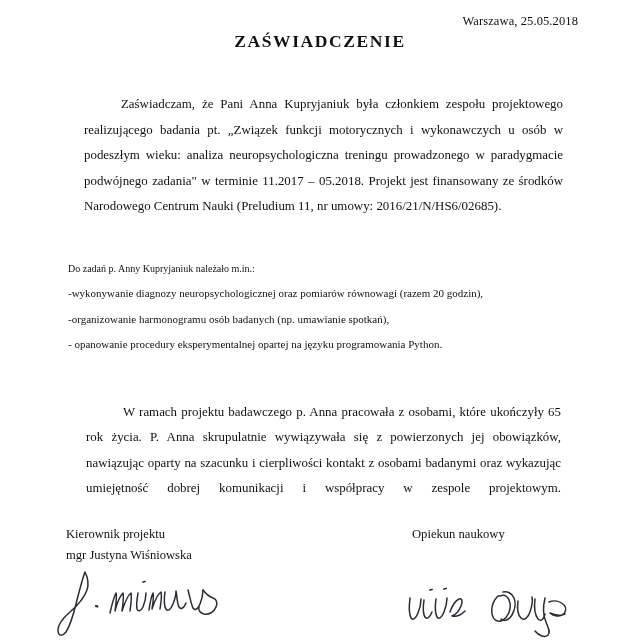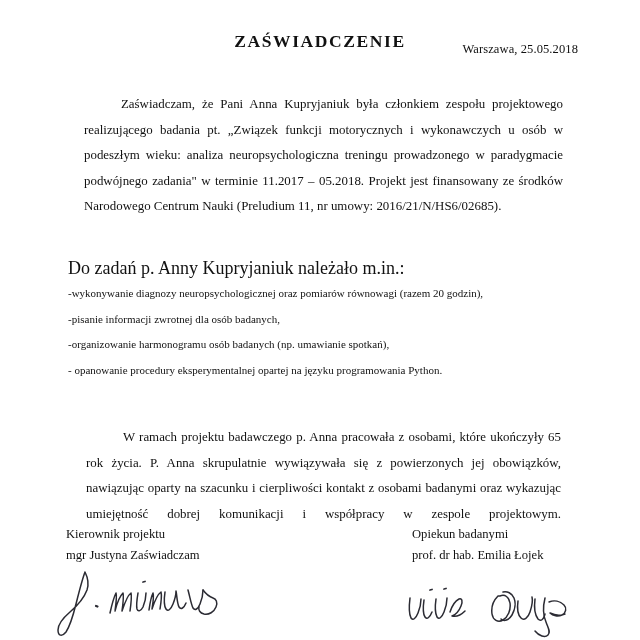--- a/index.html
+++ b/index.html
@@ -26,21 +26,20 @@
   }
 
   
   .date-line {
     position: absolute;
     top: 14px;
     right: 62px;
     font-size: 12.5px;
     letter-spacing: 0.1px;
     white-space: nowrap;
-    margin-top: 28px;
   }
 
   
   .doc-title {
     position: absolute;
     top: 31px;
     left: 0;
     width: 640px;
     text-align: center;
     font-size: 17.5px;
@@ -62,21 +61,21 @@
     line-height: 25.5px;
     text-align: justify;
     text-justify: inter-word;
     text-indent: 37px;
     hyphens: none;
   }
 
   .tasks-intro {
     margin: 0;
     padding-top: 20px;
-    font-size: 18px;
+    font-size: 10px;
     line-height: 25.5px;
     text-align: left;
   }
 
   ul.task-list {
     list-style: none;
     margin: 0;
     padding: 0;
   }
   ul.task-list li {
@@ -151,37 +150,35 @@
   <div class="doc-title">ZAŚWIADCZENIE</div>
 
   <div class="body-block">
 
     <p class="para">Zaświadczam, że Pani Anna Kupryjaniuk była członkiem zespołu projektowego realizującego badania pt. „Związek funkcji motorycznych i wykonawczych u osób w podeszłym wieku: analiza neuropsychologiczna treningu prowadzonego w paradygmacie podwójnego zadania" w terminie 11.2017 – 05.2018. Projekt jest finansowany ze środków Narodowego Centrum Nauki (Preludium 11, nr umowy: 2016/21/N/HS6/02685).</p>
 
     <p class="tasks-intro">Do zadań p. Anny Kupryjaniuk  należało m.in.:</p>
 
     <ul class="task-list">
       <li>-wykonywanie diagnozy neuropsychologicznej oraz pomiarów równowagi (razem 20 godzin),</li>
-      <li class="flat">-pisanie informacji zwrotnej dla osób badanych,</li>
       <li class="flat">-organizowanie harmonogramu osób badanych (np. umawianie spotkań),</li>
       <li class="flat">- opanowanie procedury eksperymentalnej opartej na języku programowania Python.</li>
     </ul>
 
     <p class="closing-para">W ramach projektu badawczego p. Anna pracowała z osobami, które ukończyły 65 rok życia. P. Anna skrupulatnie wywiązywała się z powierzonych jej obowiązków, nawiązując oparty na szacunku i cierpliwości kontakt z osobami badanymi oraz wykazując umiejętność dobrej komunikacji i współpracy w zespole projektowym.</p>
   </div>
 
   <div class="sig-row">
     <div class="sig-col left">
       <div class="sig-role">Kierownik projektu</div>
-      <div class="sig-name">mgr Justyna Zaświadczam</div>
+      <div class="sig-name">mgr Justyna Wiśniowska</div>
     </div>
 
     <div class="sig-col right">
-      <div class="sig-role">Opiekun badanymi</div>
-      <div class="sig-name">prof. dr hab. Emilia Łojek</div>
+      <div class="sig-role">Opiekun naukowy</div>
     </div>
   </div>
 
   <div class="sig-mark left">
     <svg viewBox="0 0 180 74" aria-hidden="true">
       <path d="M33 6 C30 14 27 26 24 38 C21 50 18 60 14 66 C10 71 6 70 6 64 C6 58 11 52 18 46 C25 40 32 32 35 24 C37 18 36 12 33 6 Z" stroke-width="1.5"></path>
       <path d="M44 40 L45.5 40.5" stroke-width="2.2"></path>
       <path d="M58 47 C60 38 62 31 64 27 C65 30 64 38 63 45 C65 37 68 30 71 27 C72 31 71 38 70 45 C73 36 76 29 79 27 C80 31 79 38 78 45" stroke-width="1.5"></path>
       <path d="M86 27 C85 33 84 39 85 43 C86 46 89 45 91 41 C93 36 94 31 94 27" stroke-width="1.5"></path>
       <path d="M91 16 L93 15.5" stroke-width="1.8"></path>

